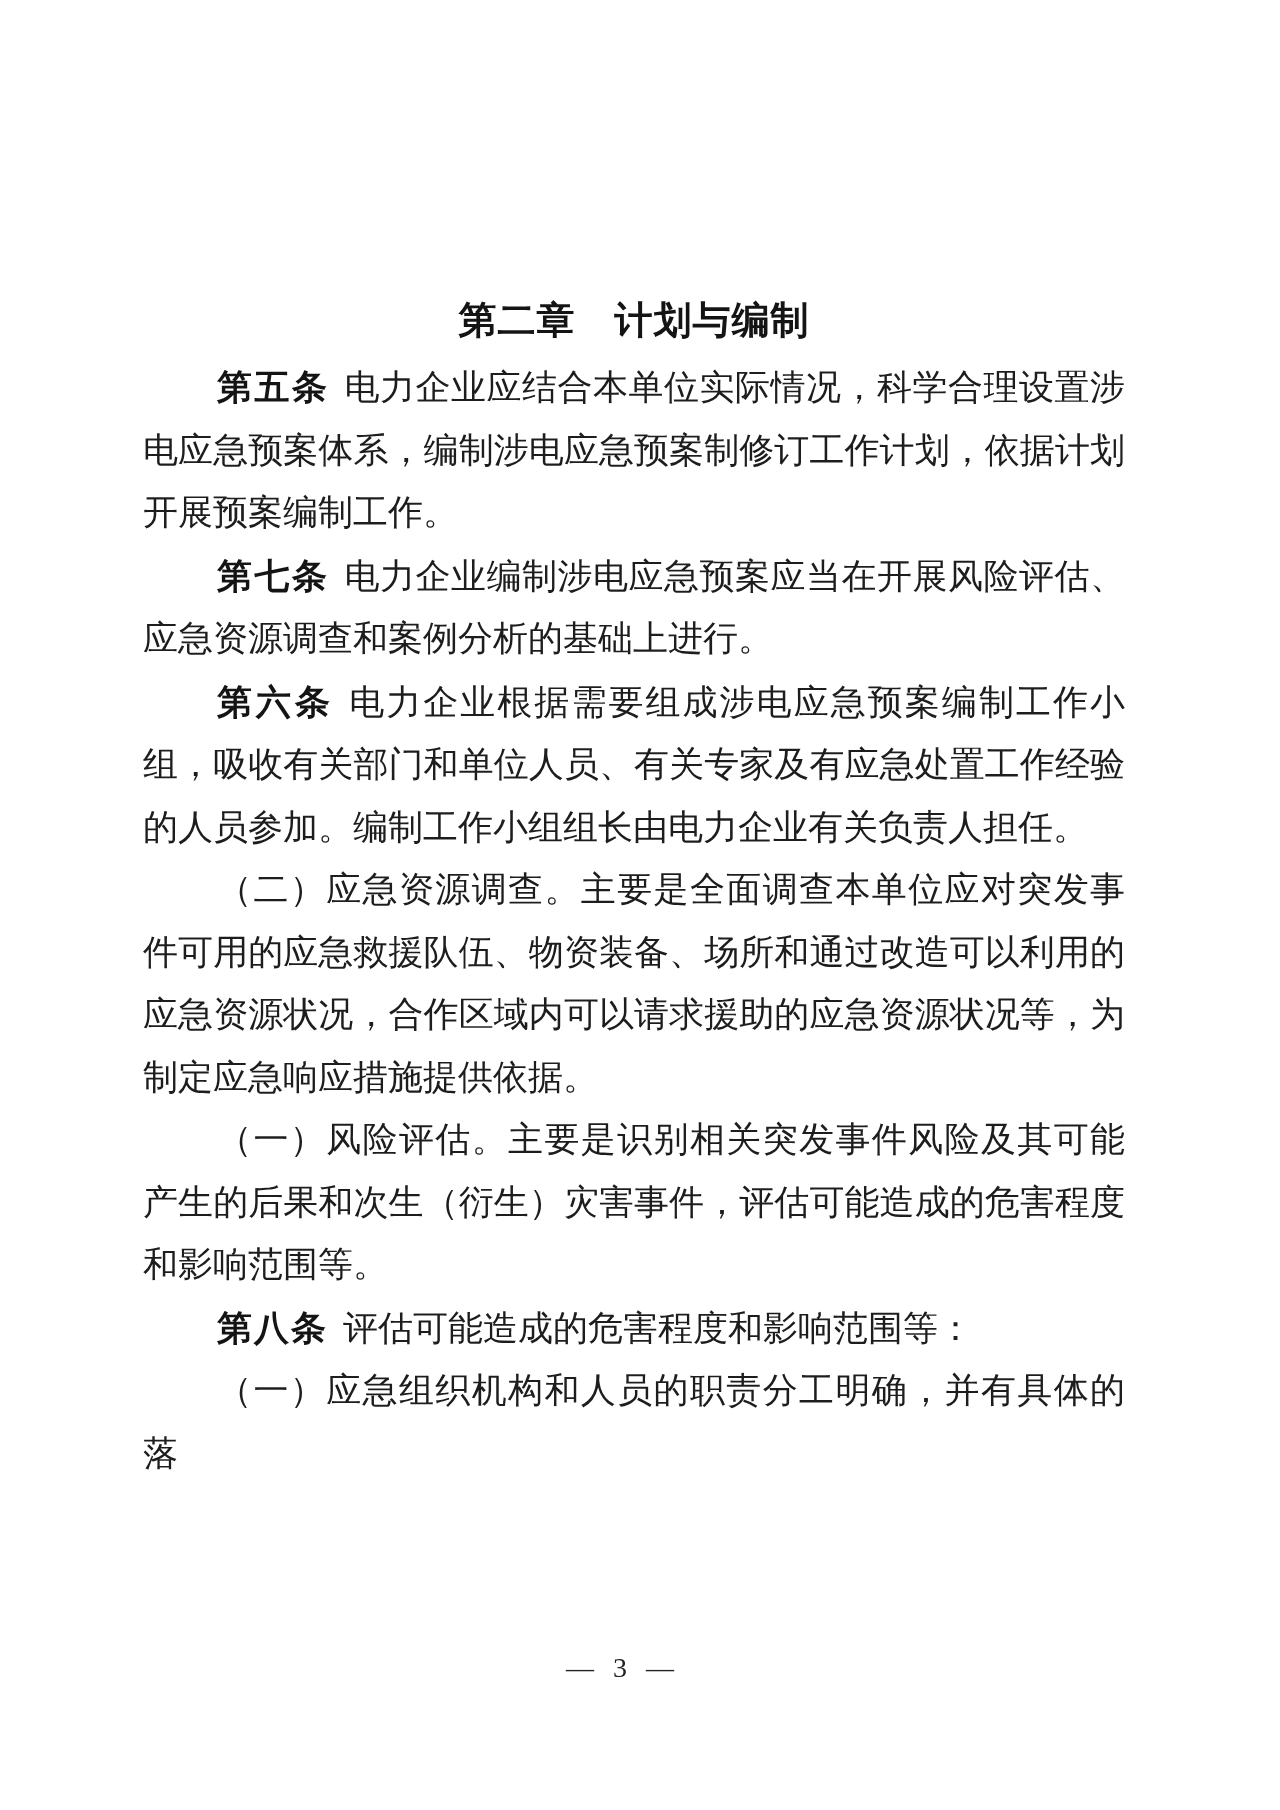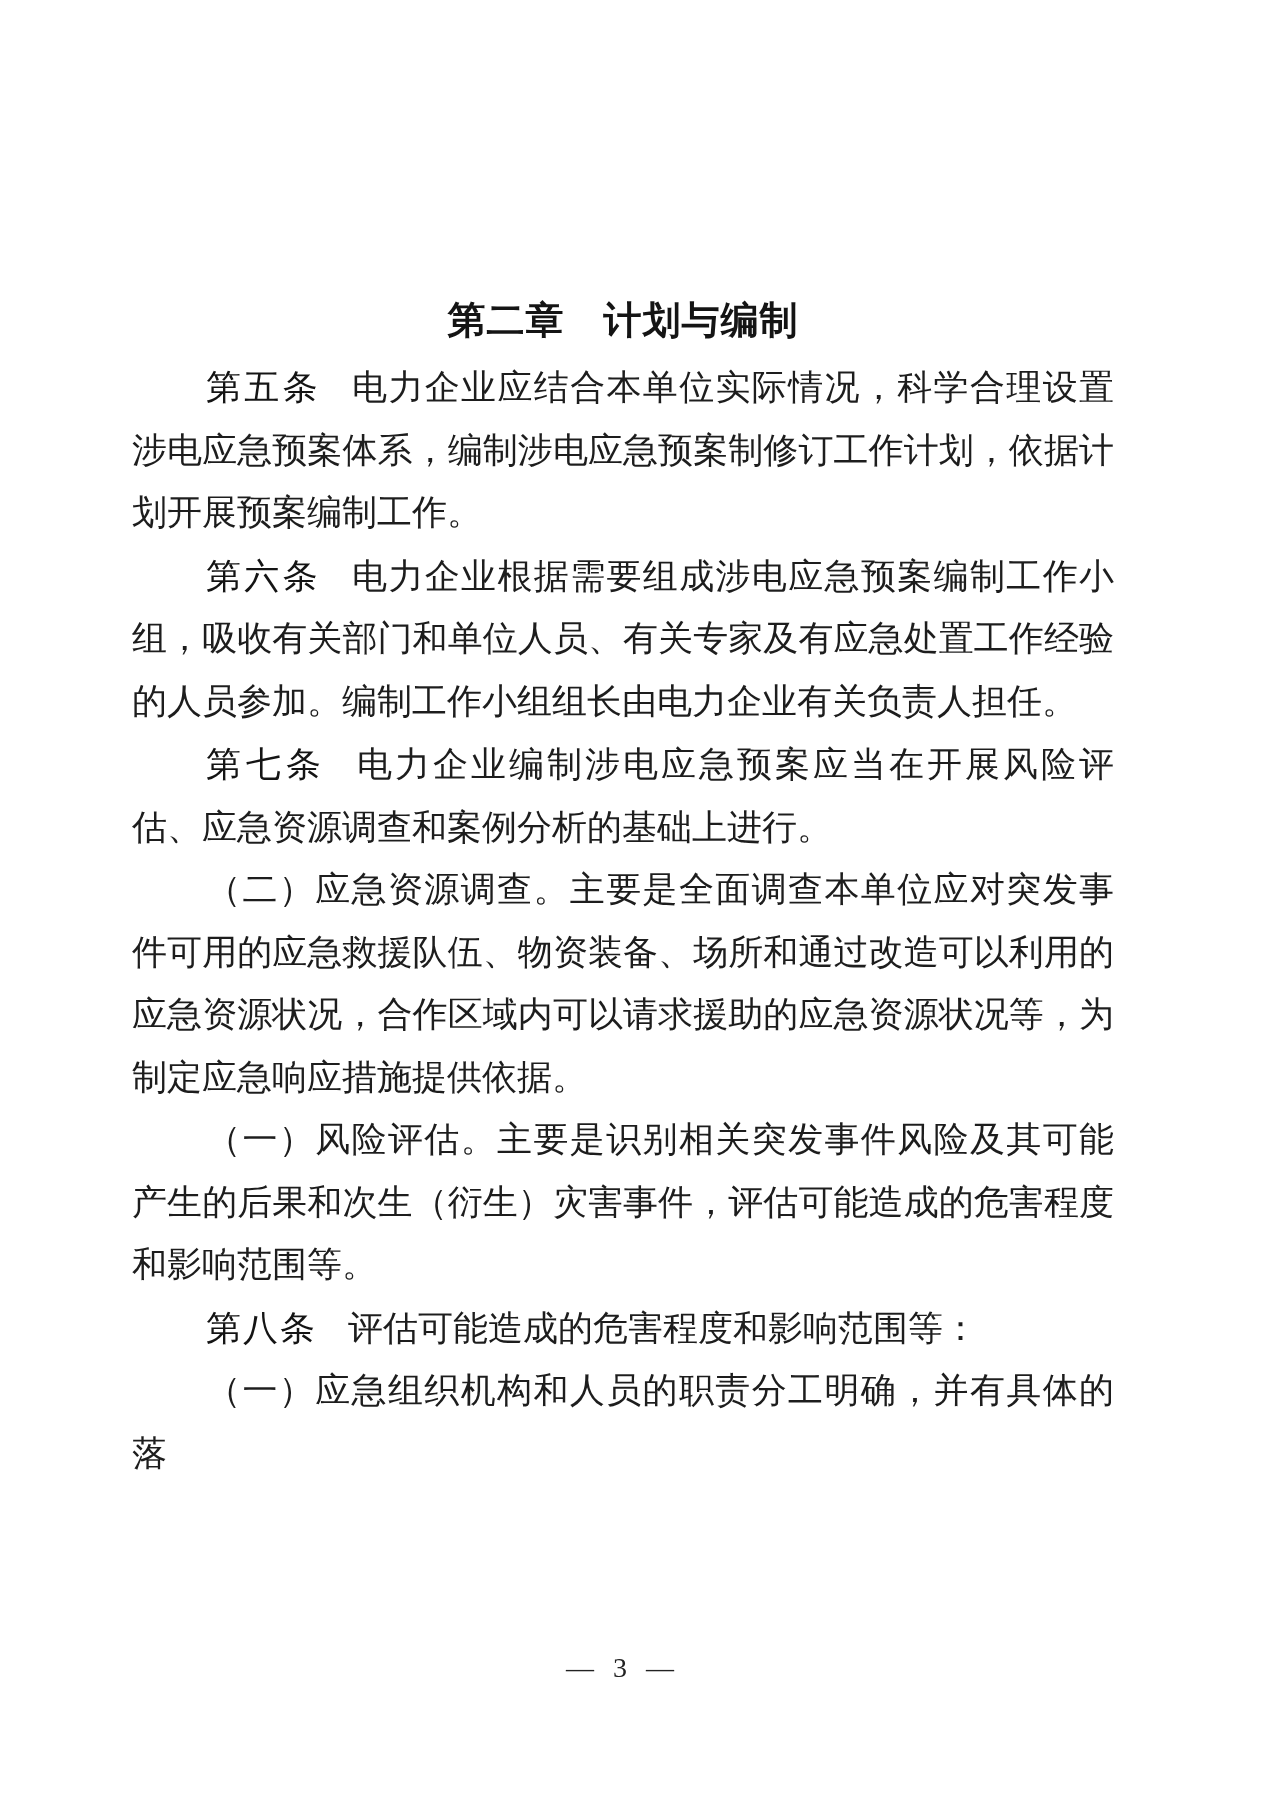--- a/index.html
+++ b/index.html
@@ -11,21 +11,21 @@
     position: relative;
     width: 1280px;
     height: 1810px;
     margin: 0 auto;
     background: #ffffff;
     color: #1d1d1d;
     overflow: hidden;
   }
   .content {
     position: absolute;
-    left: 132px;
+    left: 143px;
     top: 294px;
     width: 982px;
   }
   .chapter-title {
     margin: 0 0 10px 0;
     font-family: "Liberation Sans", "DejaVu Sans", sans-serif;
     font-weight: 700;
     font-size: 38px;
     line-height: 52px;
     text-align: center;
@@ -37,23 +37,23 @@
     font-family: "Liberation Serif", "DejaVu Serif", serif;
     font-size: 35px;
     line-height: 62.5px;
     text-align: justify;
     text-indent: 74px;
     color: #1d1d1d;
     word-break: break-all;
   }
   .article-label {
     font-family: "Liberation Sans", "DejaVu Sans", sans-serif;
-    font-weight: 400;
+    font-weight: 700;
     color: #141414;
-    margin-right: 31px;
+    margin-right: 15px;
     letter-spacing: 2px;
   }
   .footer {
     position: absolute;
     left: 0;
     top: 1652px;
     width: 1246px; 
     text-align: center;
     font-family: "Liberation Serif", "DejaVu Serif", serif;
     font-size: 28px;
@@ -64,23 +64,23 @@
 </head>
 <body>
 
 <div class="page">
   <div class="content">
 
     <h1 class="chapter-title">第二章　计划与编制</h1>
 
     <p class="para"><span class="article-label">第五条</span><span>电力企业应结合本单位实际情况，科学合理设置涉电应急预案体系，编制涉电应急预案制修订工作计划，依据计划开展预案编制工作。</span></p>
 
+    <p class="para"><span class="article-label">第七条</span><span>电力企业编制涉电应急预案应当在开展风险评估、应急资源调查和案例分析的基础上进行。</span></p>
+
     <p class="para"><span class="article-label">第六条</span><span>电力企业根据需要组成涉电应急预案编制工作小组，吸收有关部门和单位人员、有关专家及有应急处置工作经验的人员参加。编制工作小组组长由电力企业有关负责人担任。</span></p>
-
-    <p class="para"><span class="article-label">第七条</span><span>电力企业编制涉电应急预案应当在开展风险评估、应急资源调查和案例分析的基础上进行。</span></p>
 
     <p class="para"><span>（二）应急资源调查。主要是全面调查本单位应对突发事件可用的应急救援队伍、物资装备、场所和通过改造可以利用的应急资源状况，合作区域内可以请求援助的应急资源状况等，为制定应急响应措施提供依据。</span></p>
 
     <p class="para"><span>（一）风险评估。主要是识别相关突发事件风险及其可能产生的后果和次生（衍生）灾害事件，评估可能造成的危害程度和影响范围等。</span></p>
 
 
     <p class="para"><span class="article-label">第八条</span><span>评估可能造成的危害程度和影响范围等：</span></p>
 
     <p class="para"><span>（一）应急组织机构和人员的职责分工明确，并有具体的落</span></p>
 

